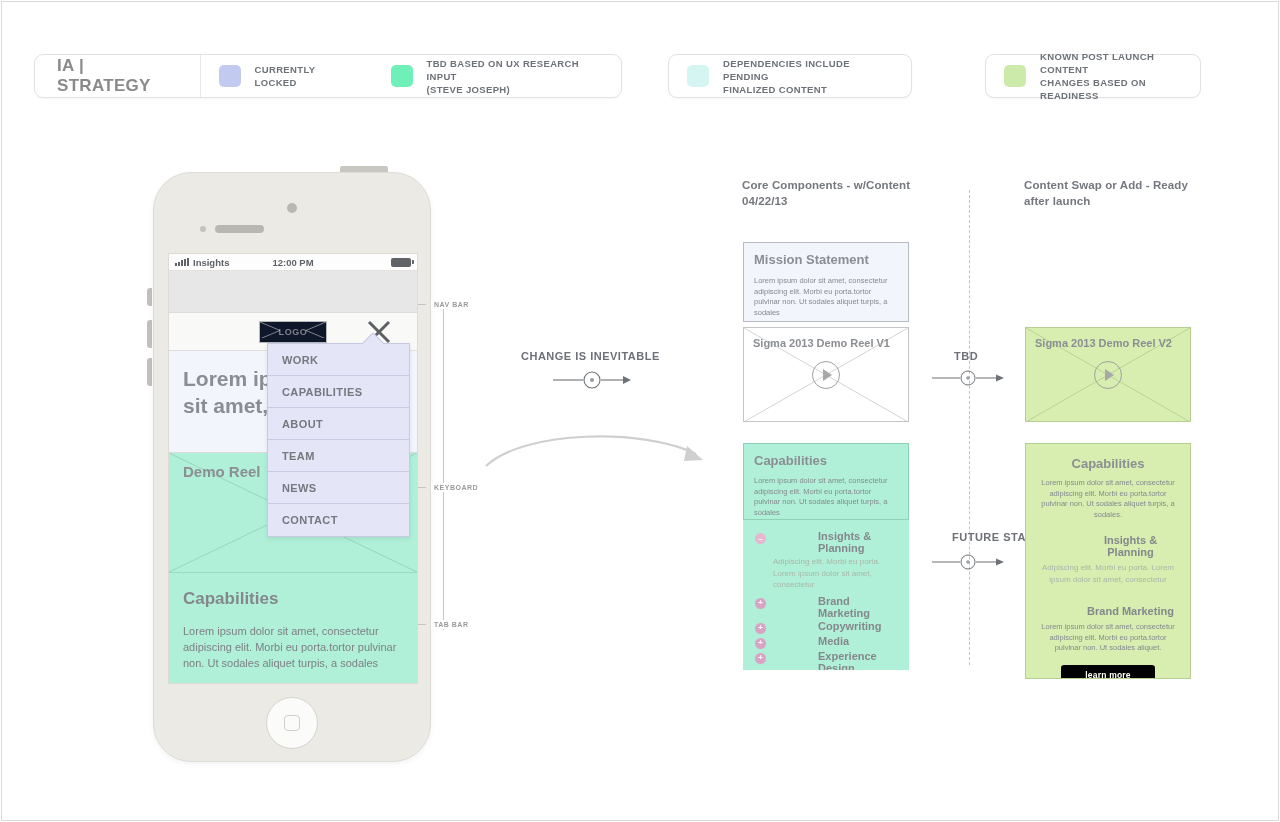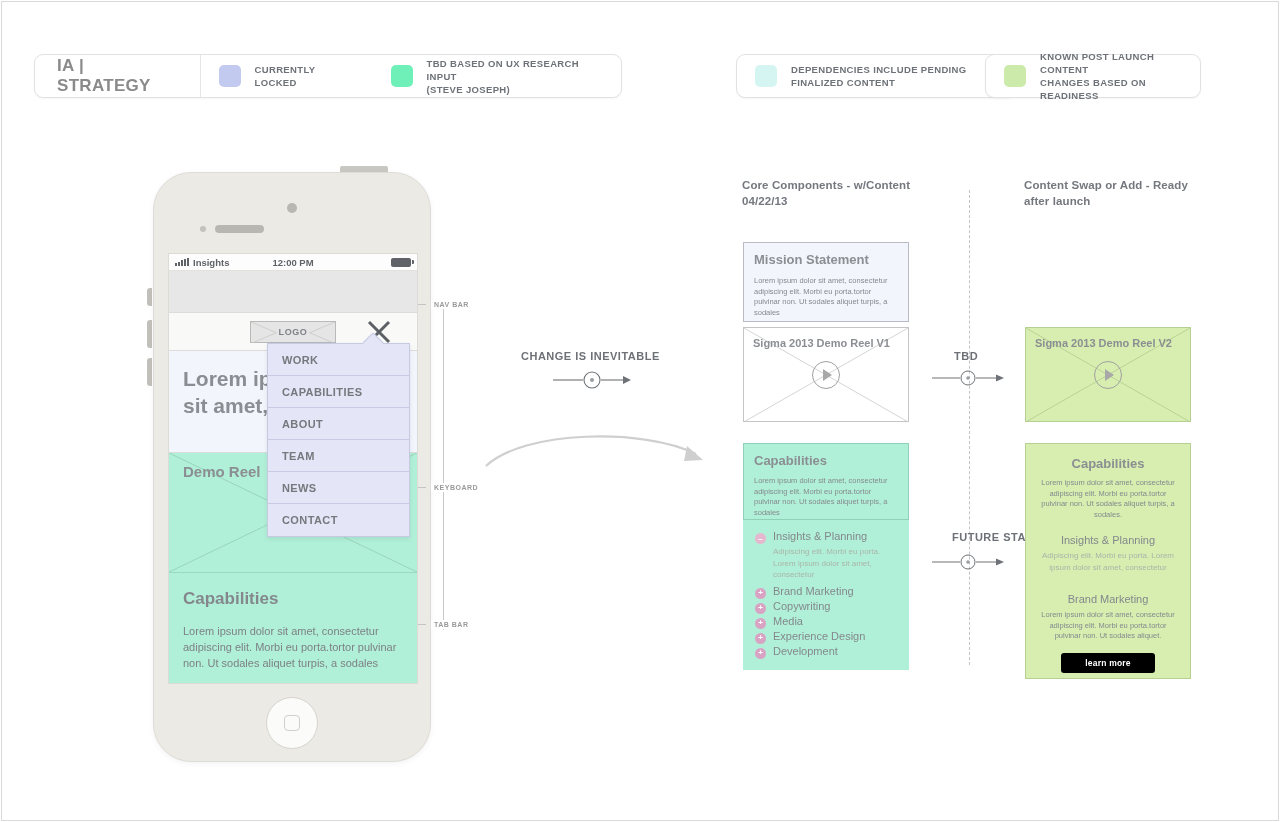--- a/index.html
+++ b/index.html
@@ -83,21 +83,21 @@
     margin-left:auto; width:20px; height:9px; background:#5f6368;
     border-radius:2px; position:relative;
   }
   .sb-batt:after{content:"";position:absolute;right:-3px;top:2.5px;width:2px;height:4px;background:#5f6368;border-radius:0 1px 1px 0;}
   #grayband { height:42px; background:#e7e7e7; border-bottom:1px solid #dcdcdc; }
   #navbar {
     height:38px; background:#f9f9f8; border-bottom:1px solid #ddd;
     display:flex; align-items:center; justify-content:center; position:relative;
   }
   .logo-box {
-    width:86px; height:22px; border:1px solid #b9b9b9; background:#e5e5e5;
+    width:68px; height:22px; border:1px solid #b9b9b9; background:#0f172a;
     position:relative; display:flex; align-items:center; justify-content:center;
     font-size:9px; font-weight:bold; color:#7e8287; letter-spacing:.6px;
   }
   .logo-box svg { position:absolute; inset:0; }
   #close-x {
     position:absolute; right:25px; top:6px; width:26px; height:26px;
   }
   #hero {
     background:#f3f5fc; border-bottom:1px solid #dcdcdc;
     padding:14px 14px 16px 14px; min-height:102px;
@@ -207,21 +207,21 @@
   }
 
   .acc-row { display:flex; align-items:flex-start; gap:7px; margin-bottom:1px; }
   .acc-icon {
     width:11px; height:11px; border-radius:50%; flex:0 0 auto;
     margin-top:3px; display:flex; align-items:center; justify-content:center;
     font-size:8px; font-weight:bold; color:#fff; line-height:1;
   }
   .acc-icon.minus { background:#e6b8cf; }
   .acc-icon.plus  { background:#d9a3c4; }
-  .acc-title { font-size:11px; font-weight:normal; color:#84888c; }
+  .acc-title { font-size:11px; font-weight:bold; color:#84888c;margin-left:45px; }
   .acc-sub { font-size:8px; color:#a9b5a9; line-height:11.5px; margin:2px 0 4px 0; }
 
   .learn-more {
     display:inline-block; background:#000000; color:#fff;
     font-size:8.5px; font-weight:bold; padding:5px 24px; border-radius:3px;
     letter-spacing:.2px;
   }
 </style>
 </head>
 <body>
@@ -239,21 +239,21 @@
     <div class="legend-item">
       <div class="swatch" style="background:#6ff0b8;"></div>
       <div class="legend-text">
         <span>TBD BASED ON UX RESEARCH INPUT</span><br>
         <span>(STEVE JOSEPH)</span>
       </div>
     </div>
   </div>
 
   <div class="legend-shadow" style="left:704px; top:58px; width:244px; height:50px;"></div>
-  <div class="legend-box" style="left:736px; top:54px; width:280px; height:44px;">
+  <div class="legend-box" style="left:668px; top:54px; width:244px; height:44px;">
     <div class="legend-item">
       <div class="swatch" style="background:#d5f5f2;"></div>
       <div class="legend-text">
         <span>DEPENDENCIES INCLUDE PENDING</span><br>
         <span>FINALIZED CONTENT</span>
       </div>
     </div>
   </div>
 
   <div class="legend-shadow" style="left:989px; top:58px; width:244px; height:50px;"></div>

